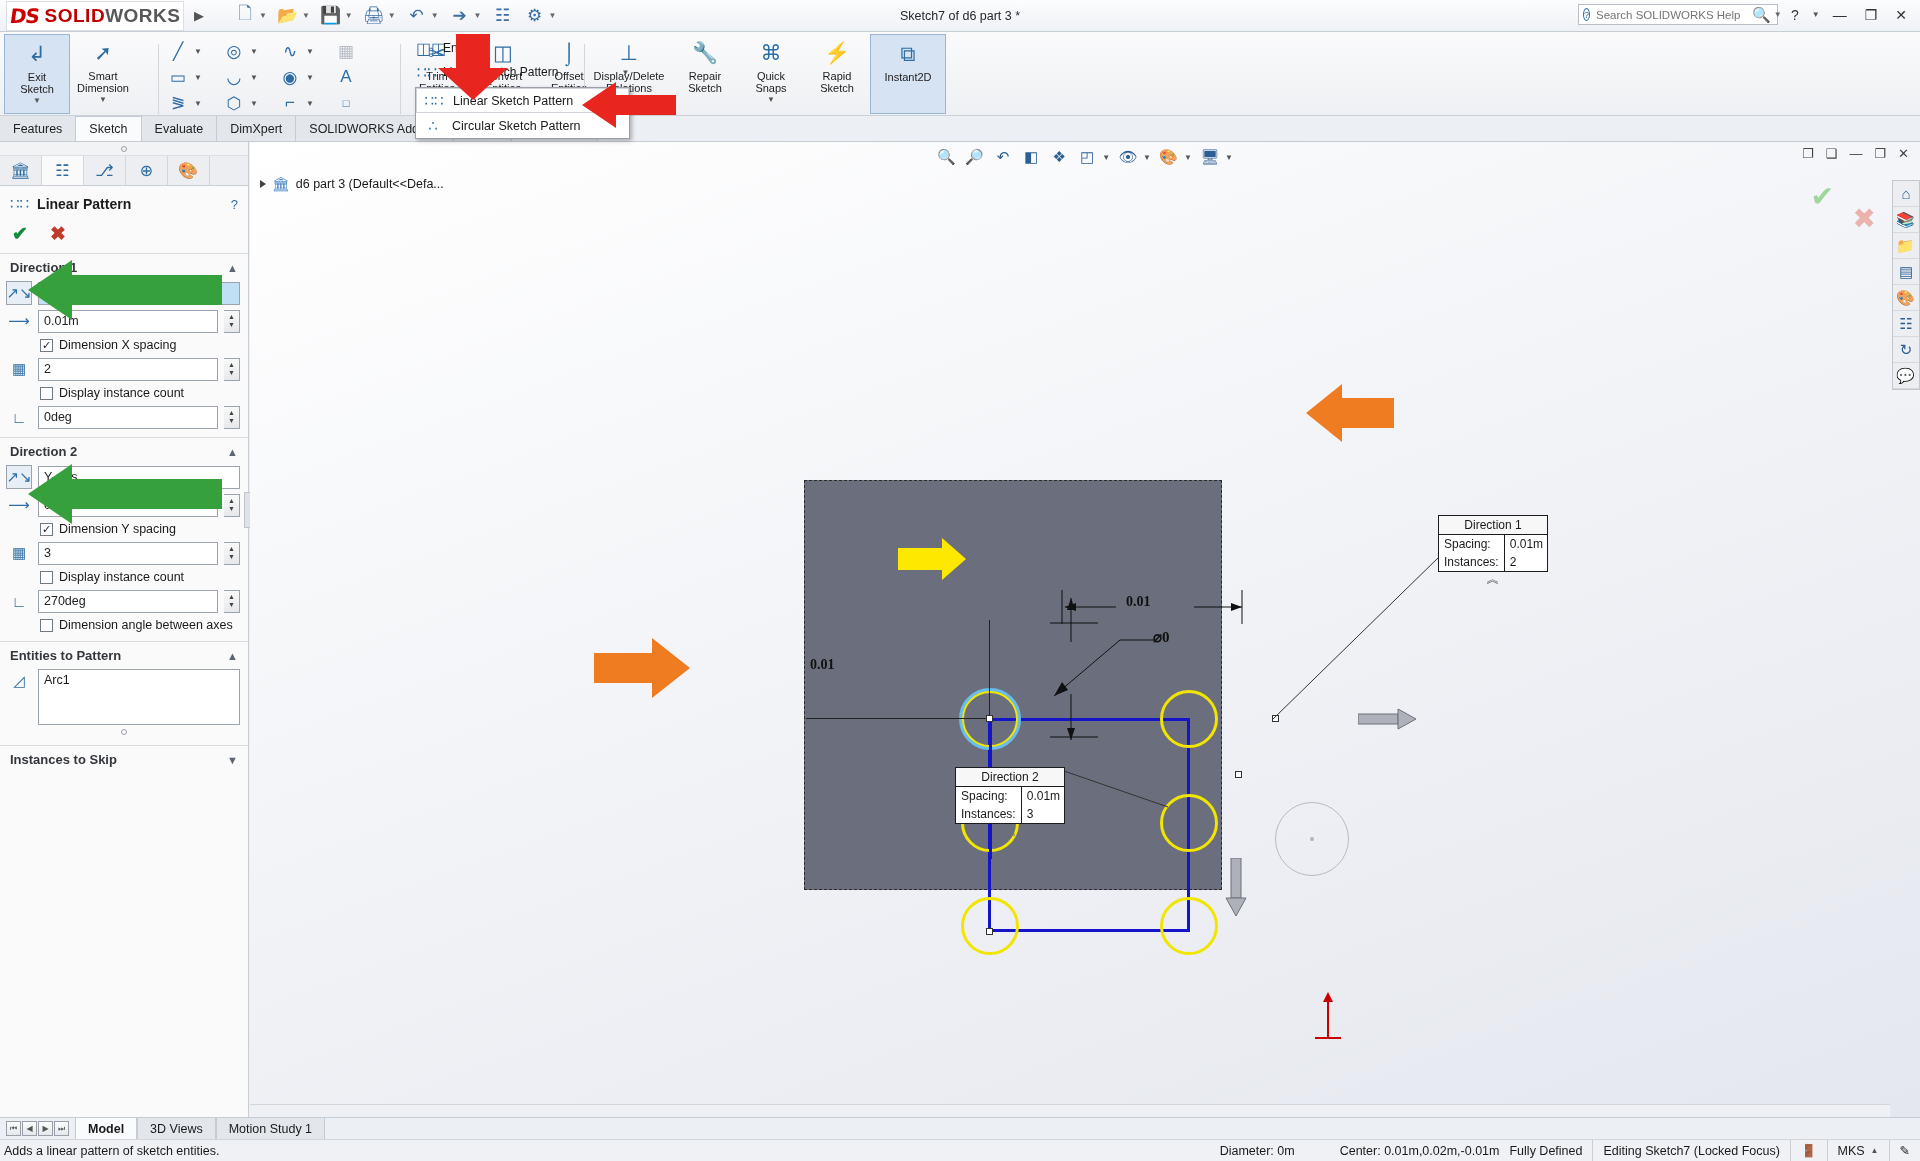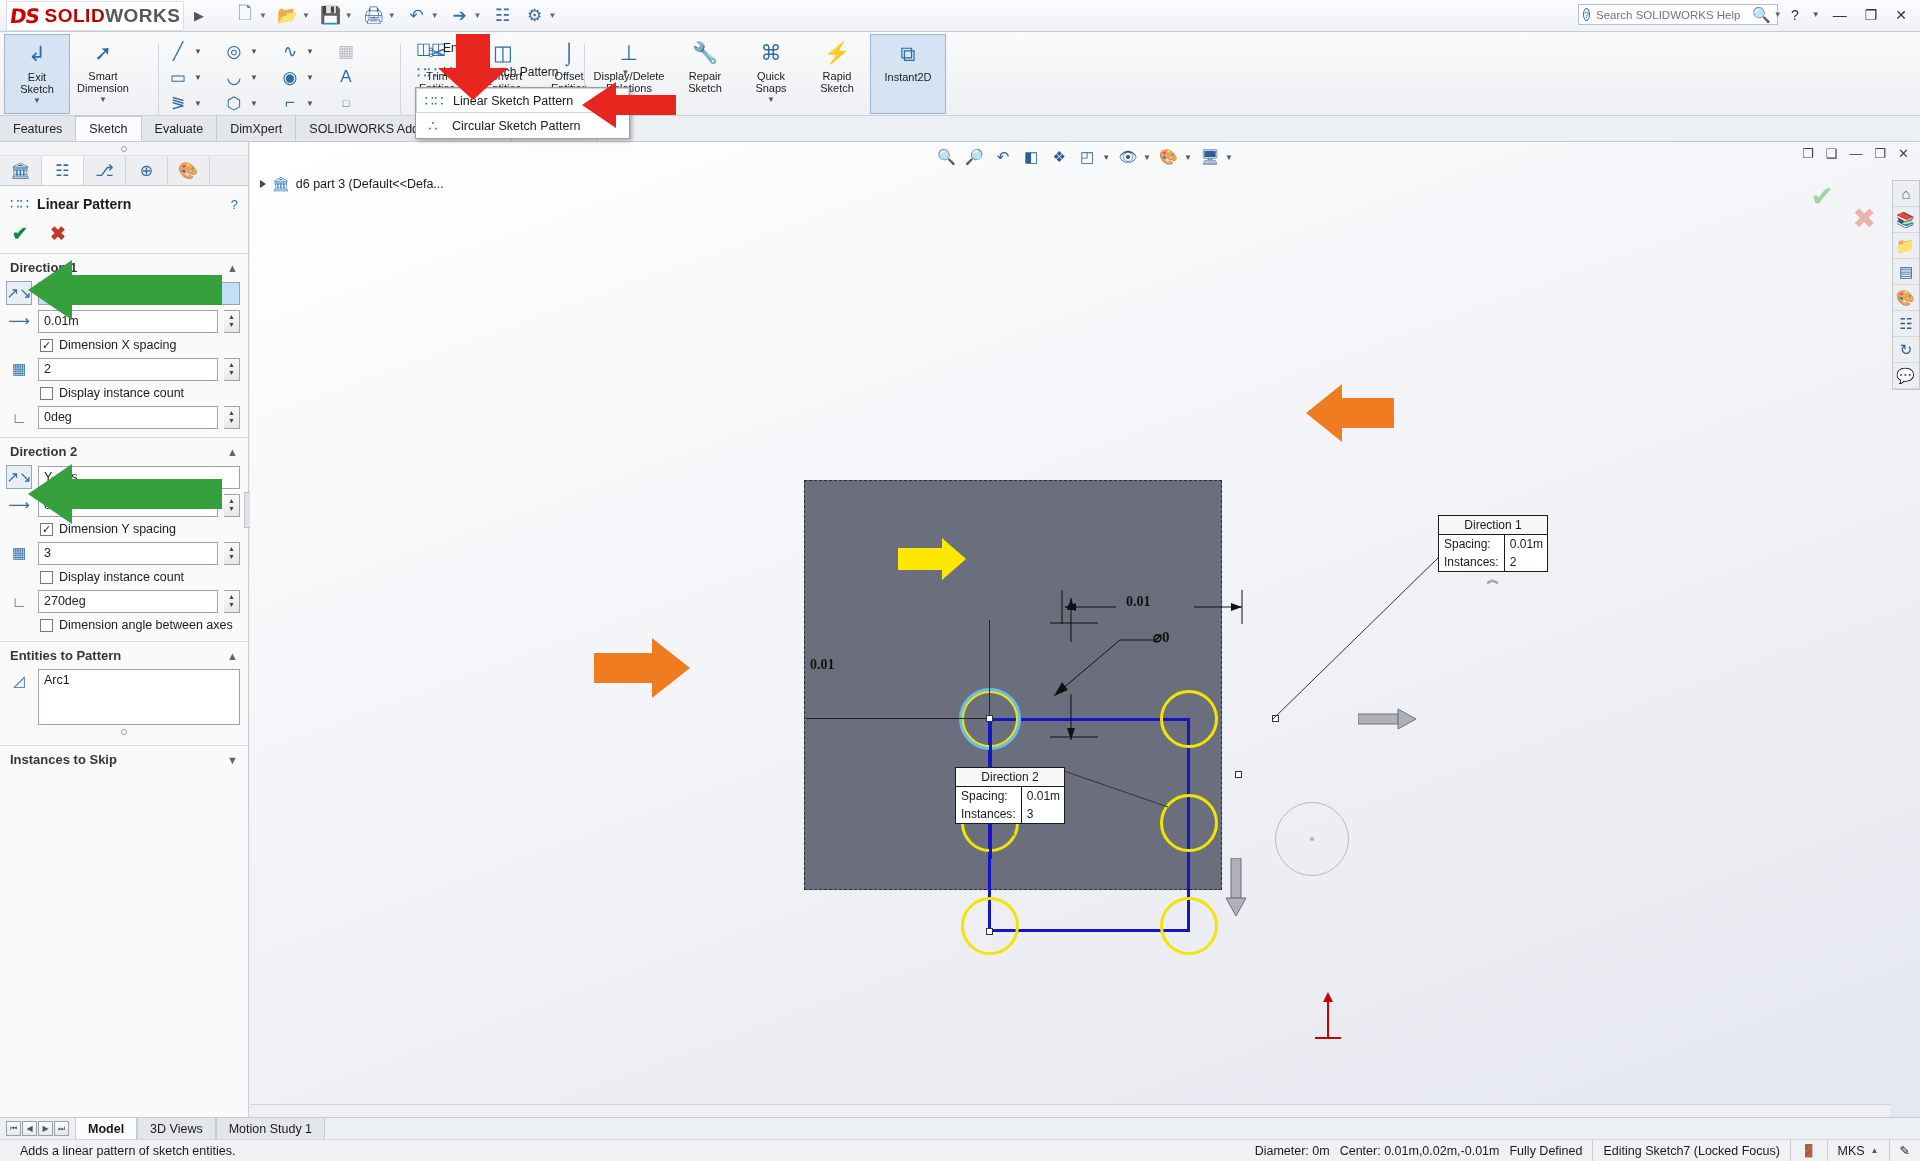--- a/index.html
+++ b/index.html
@@ -167,21 +167,21 @@
   .btabs { position:absolute; left:0; top:1117px; width:1920px; height:22px; background:#eceff3;
     border-top:1px solid #c6cbd2; display:flex; align-items:center; }
   .navbtns { display:flex; gap:1px; margin:0 6px; }
   .navbtns i { width:15px;height:15px;border:1px solid #9aa0a8;background:linear-gradient(#fcfcfc,#e6e8eb);
     display:flex;align-items:center;justify-content:center;font-size:8px;color:#555;font-style:normal;cursor:pointer;}
   .btab { height:21px; padding:0 12px; display:flex; align-items:center; font-size:12.5px;
     border-right:1px solid #c6cbd2; border-left:1px solid #c6cbd2; background:#e3e7ec; cursor:pointer; }
   .btab.active { background:#fafbfc; font-weight:bold; }
   .statusbar { position:absolute; left:0; top:1139px; width:1920px; height:22px; background:#f0f1f4;
     border-top:1px solid #d2d6db; display:flex; align-items:center; font-size:12.5px; }
-  .statusbar .msg { padding-left:20px; }
+  .statusbar .msg { padding-left:4px; }
   .st-right { margin-left:auto; display:flex; align-items:center; }
   .st-right .cell { padding:0 10px; border-left:1px solid #c9ced5; display:flex; align-items:center; gap:6px; height:22px;}
   .st-right .cell.nb { border-left:0; }
 </style>
 </head>
 <body>
 
 <div id="app">
 
   <div class="titlebar">
@@ -200,20 +200,21 @@
       <div class="qi">🖨</div>
         <span class="cv">▼</span>
       <div class="qi">↶</div>
         <span class="cv">▼</span>
       <div class="qi">➔</div>
         <span class="cv">▼</span>
       <div class="qi">☷</div>
       <div class="qi">⚙</div>
         <span class="cv">▼</span>
     </div>
+    <div class="doc-title">Sketch7 of d6 part 3 *</div>
     <div class="tb-right">
       <div class="search-box">
         <span class="qmark">?</span>
         <input placeholder="Search SOLIDWORKS Help" style="">
         <span class="mag">🔍</span>
         <span style="font-size:8px;color:#666;margin-left:3px;">▼</span>
       </div>
       <span class="win-btn">?</span>
       <span style="font-size:8px;color:#555;">▼</span>
       <span class="win-btn">—</span>
@@ -735,21 +736,21 @@
     </div>
     <div class="btab active">Model</div>
     <div class="btab">3D Views</div>
     <div class="btab">Motion Study 1</div>
   </div>
 
   <div class="statusbar">
     <span class="msg">Adds a linear pattern of sketch entities.</span>
     <div class="st-right">
       <span class="cell nb">Diameter: 0m</span>
-      <span class="cell nb" style="padding-left:0;">Center: 0.01m,0.02m,-0.01m</span>
+      <span class="cell nb" style="padding-left:0;margin-left:35px;">Center: 0.01m,0.02m,-0.01m</span>
       <span class="cell nb" style="padding-left:0;">Fully Defined</span>
       <span class="cell">Editing Sketch7 (Locked Focus)</span>
       <span class="cell">🚪</span>
       <span class="cell">
         <span>MKS</span>
         <span style="font-size:8px;color:#555;">▲</span>
       </span>
       <span class="cell">✎</span>
     </div>
   </div>

